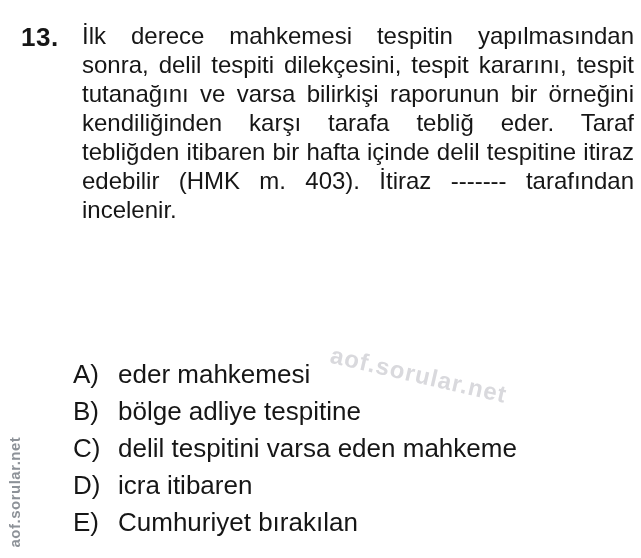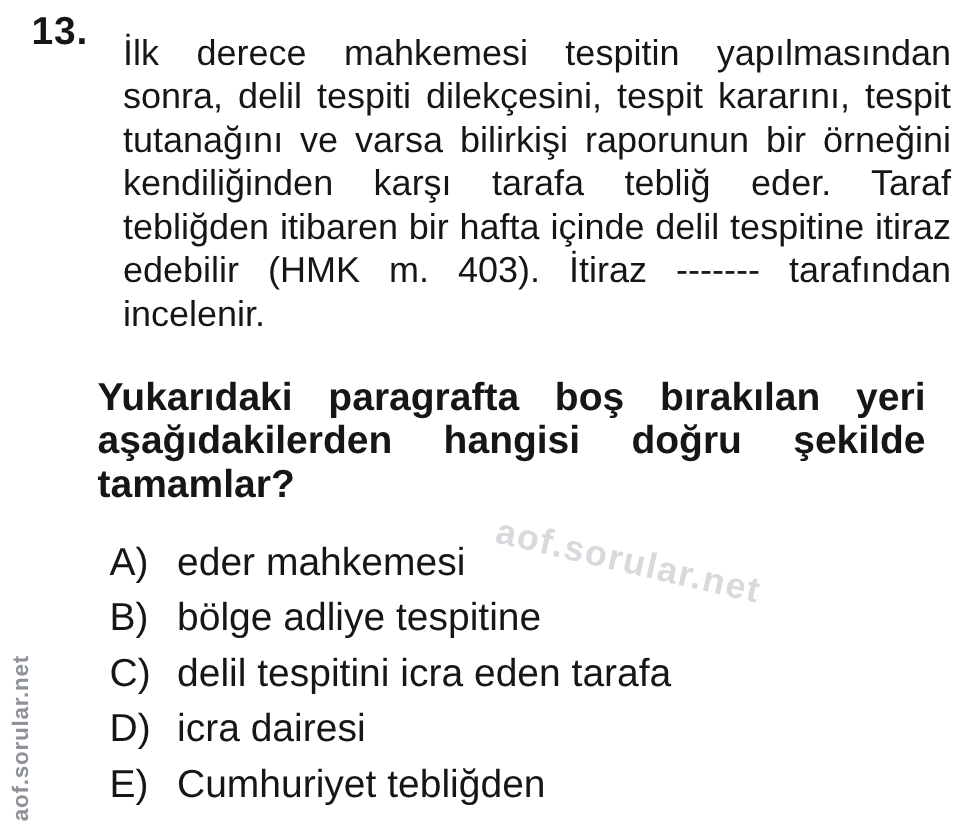--- a/index.html
+++ b/index.html
@@ -18,21 +18,21 @@
     width: 641px;
     height: 558px;
     background: var(--background);
     overflow: hidden;
     color: var(--text);
   }
   
   .q-num {
     position: absolute;
     left: 21px;
-    top: 6px;
+    top: 23px;
     font-size: 26px;
     line-height: 29px;
     font-weight: 700;
     letter-spacing: 0.5px;
   }
   
   .q-paragraph {
     position: absolute;
     left: 82px;
     top: 21px;
@@ -106,43 +106,42 @@
 <div class="page">
 
   <div class="wm-center">aof.sorular.net</div>
 
   <div class="wm-left">aof.sorular.net</div>
 
   <span class="q-num">13.</span>
 
   <p class="q-paragraph">İlk derece mahkemesi tespitin yapılmasından sonra, delil tespiti dilekçesini, tespit kararını, tespit tutanağını ve varsa bilirkişi raporunun bir örneğini kendiliğinden karşı tarafa tebliğ eder. Taraf tebliğden itibaren bir hafta içinde delil tespitine itiraz edebilir (HMK m. 403). İtiraz ------- tarafından incelenir.</p>
 
-  <p class="q-stem">Yukarıdaki paragrafta boş bırakılan yeri aşağıdakilerden hangisi doğru şekilde tamamlar?</p>
 
   <div class="options">
 
     <div class="option">
       <span class="option-letter">A)</span>
       <span class="option-text">eder mahkemesi</span>
     </div>
 
     <div class="option">
       <span class="option-letter">B)</span>
       <span class="option-text">bölge adliye tespitine</span>
     </div>
 
     <div class="option">
       <span class="option-letter">C)</span>
-      <span class="option-text">delil tespitini icra eden tarafa</span>
+      <span class="option-text">delil tespitini varsa eden mahkeme</span>
     </div>
 
     <div class="option">
       <span class="option-letter">D)</span>
-      <span class="option-text">icra dairesi</span>
+      <span class="option-text">icra itibaren</span>
     </div>
 
     <div class="option">
       <span class="option-letter">E)</span>
-      <span class="option-text">Cumhuriyet tebliğden</span>
+      <span class="option-text">Cumhuriyet bırakılan</span>
     </div>
 
   </div>
 </div>
 
 </body></html>

